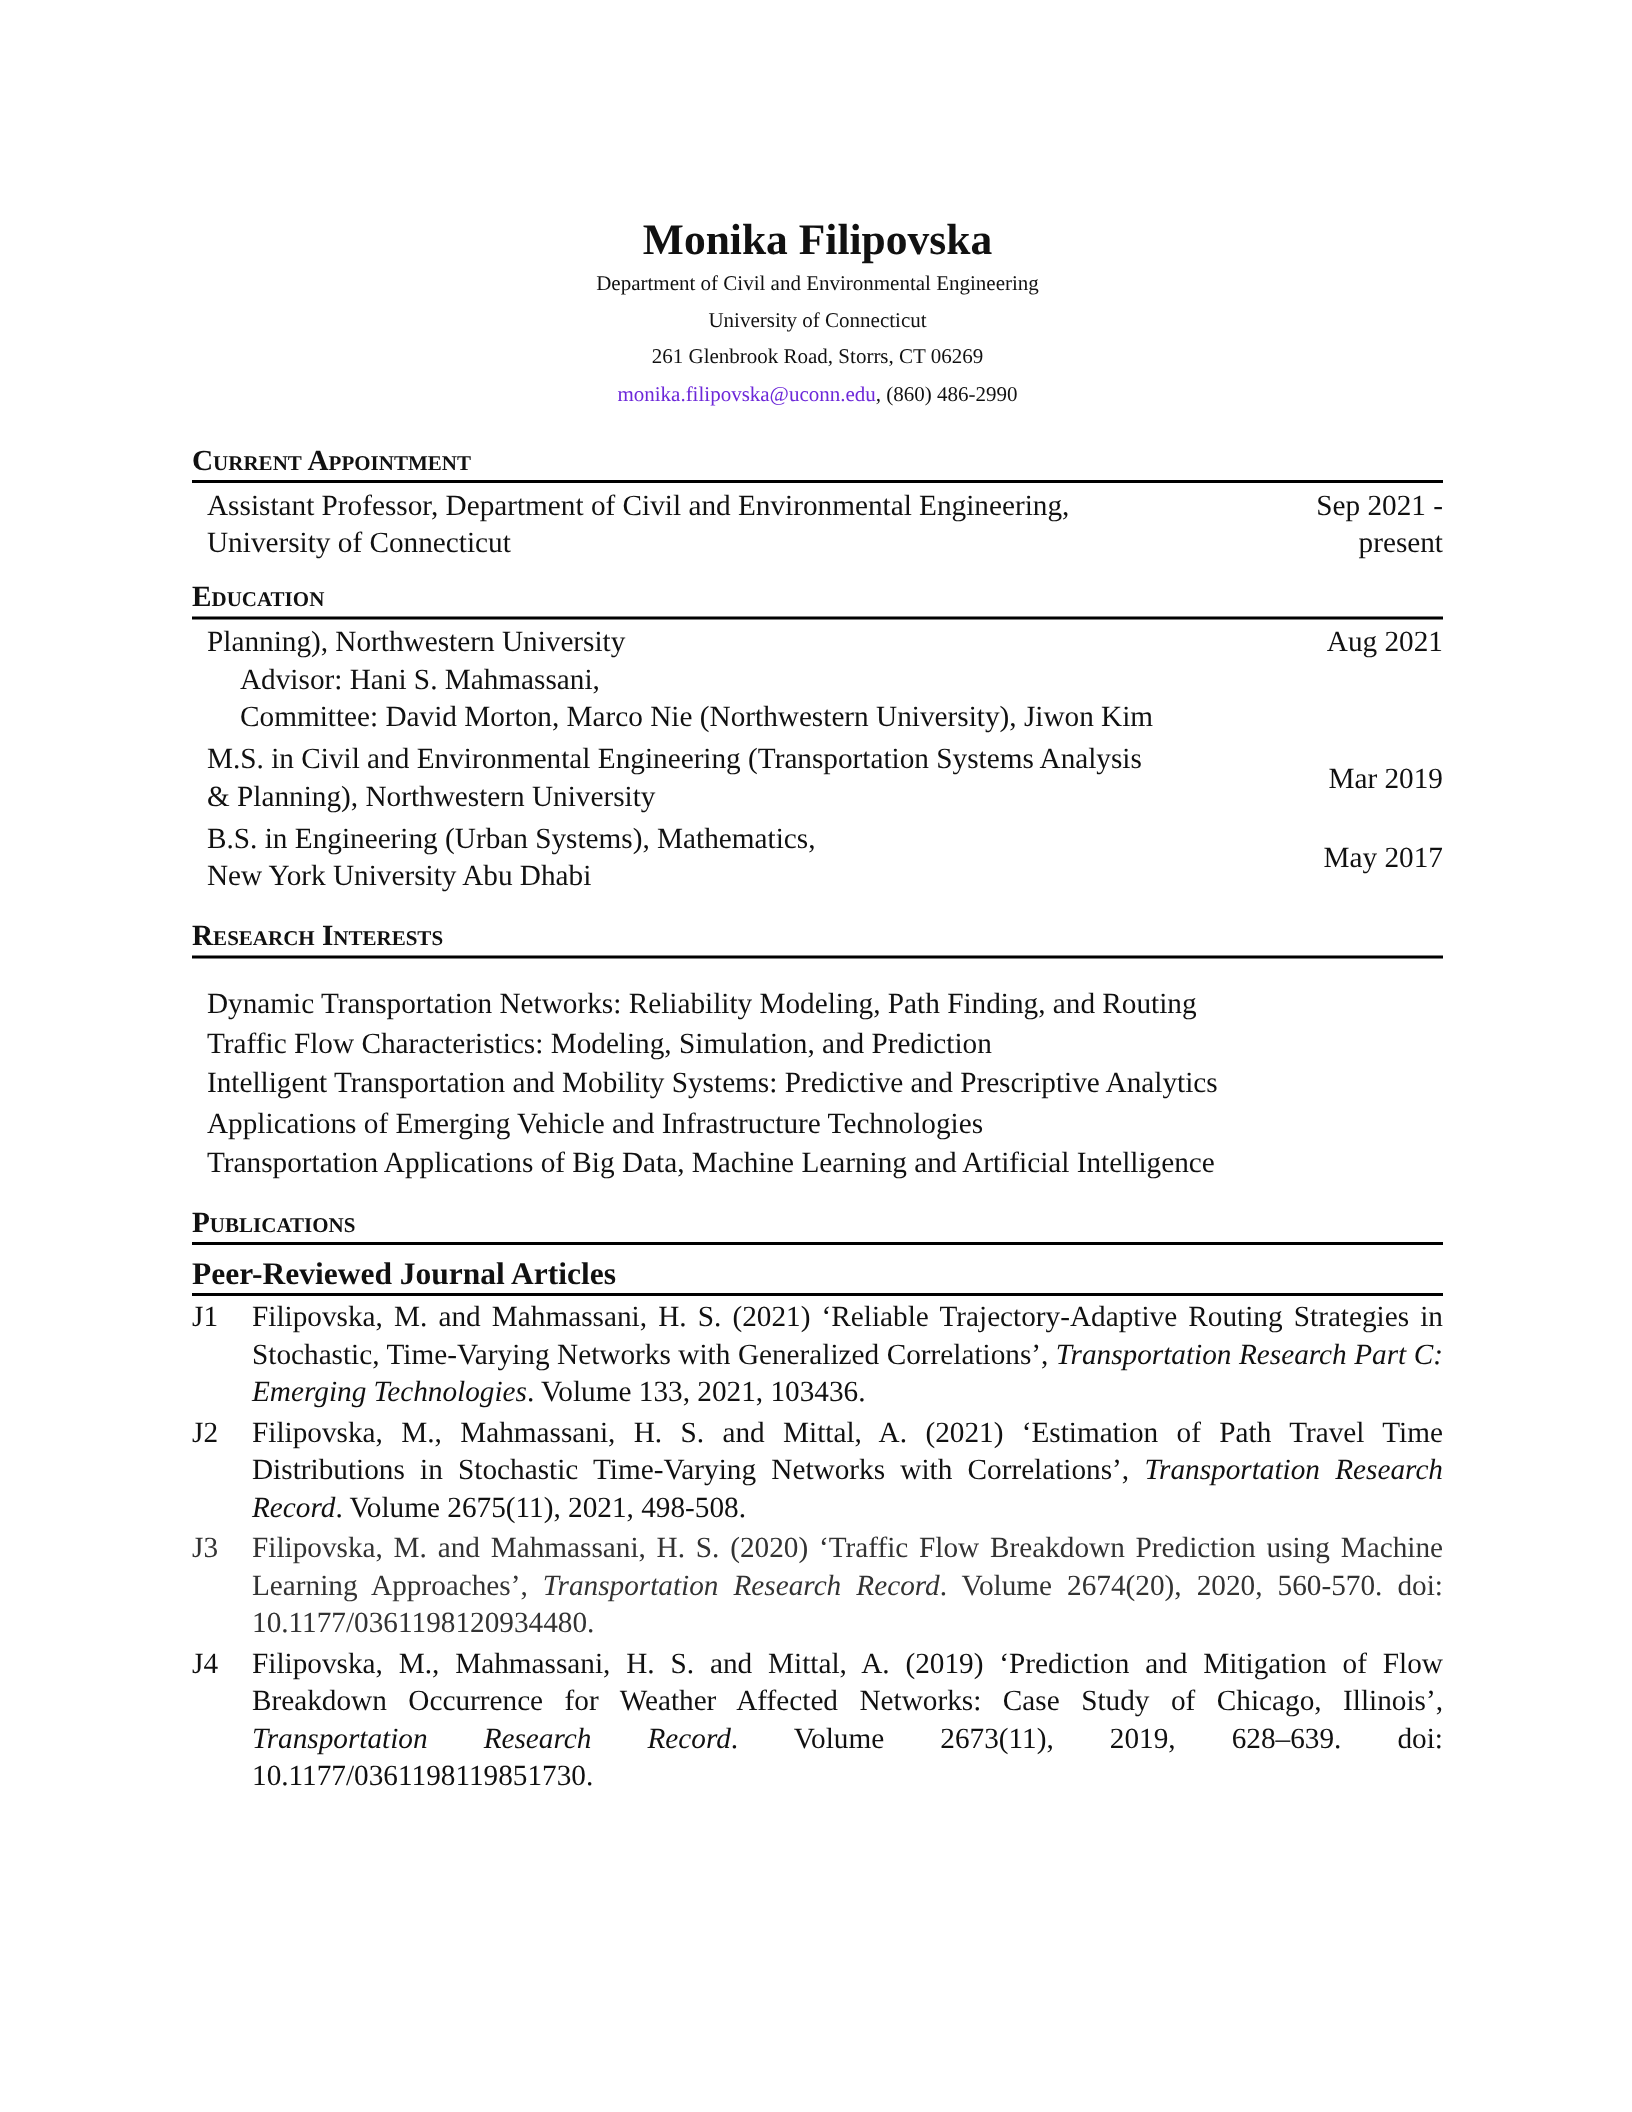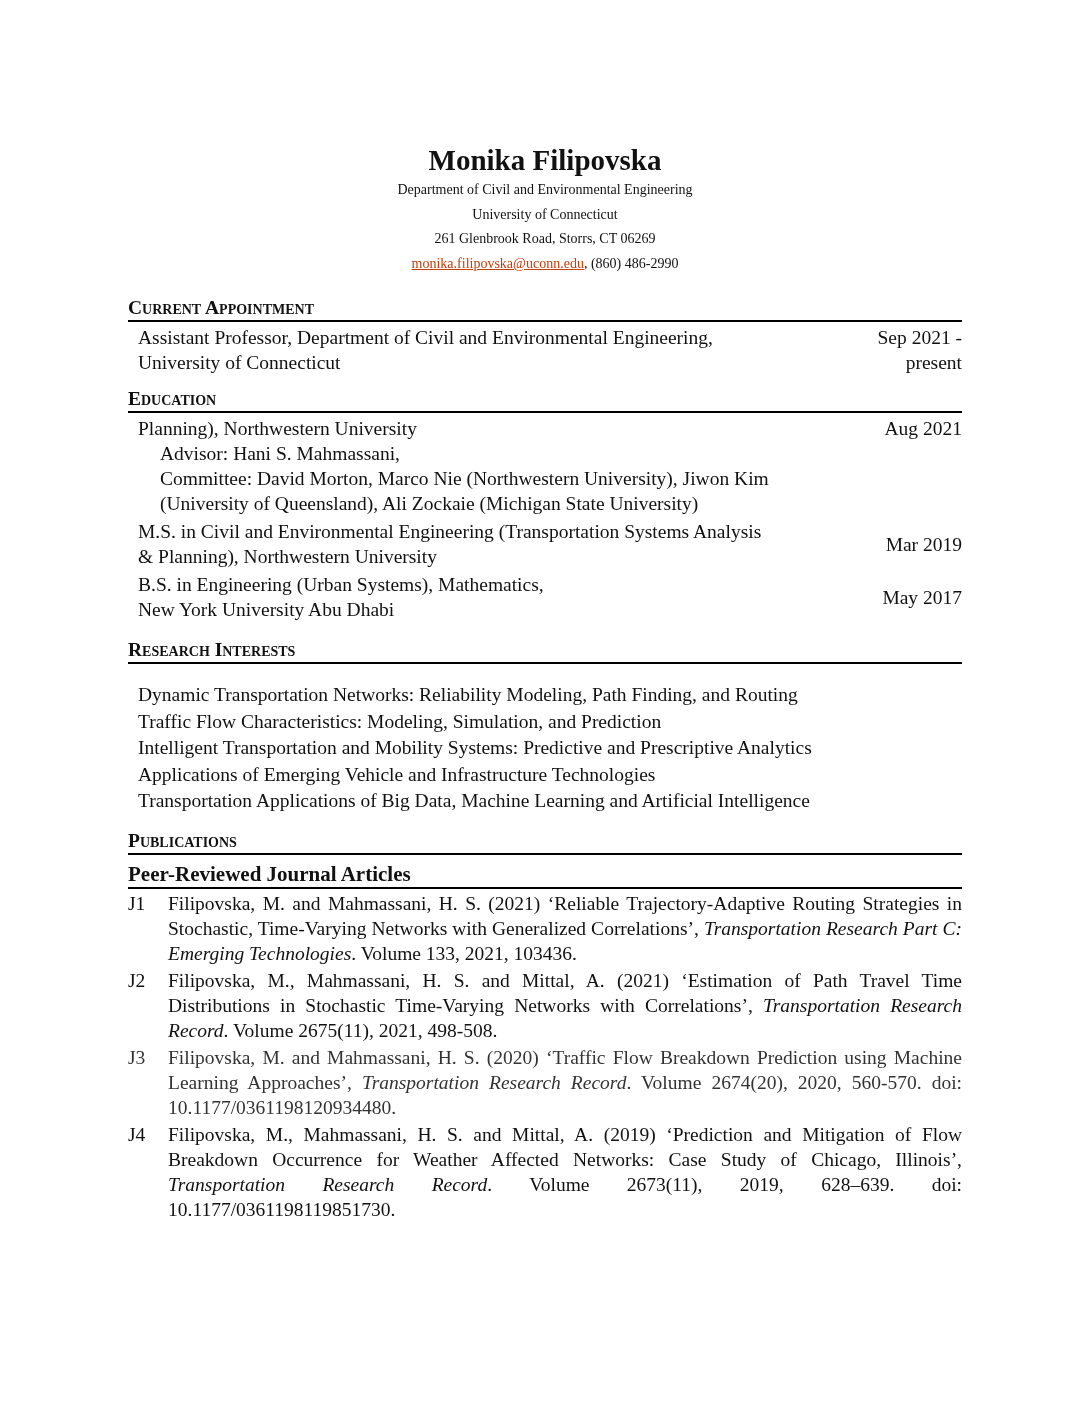--- a/index.html
+++ b/index.html
@@ -1,21 +1,21 @@
 <!DOCTYPE html>
 <html><head>
   <meta charset="utf-8">
   <style>
     html, body { margin: 0; padding: 0; background: #ffffff; }
     body { width: 1088px; height: 1408px; position: relative; font-family: "Liberation Serif", serif; color: #111; }
     .page { position: absolute; left: 128px; top: 140px; width: 834px; }
     .header { text-align: center; }
     .name { font-size: 29px; font-weight: bold; line-height: 36px; margin-top: 2px; }
     .hline { font-size: 14px; line-height: 24.5px; }
-    .email { color: #c2410c; text-decoration: underline; }
+    .email { color: #6d28d9; }
     .section-title { font-size: 19.5px; font-weight: bold; font-variant: small-caps; line-height: 24px; border-bottom: 2px solid #000; padding-bottom: 0; margin-top: 12px; }
     .section-title.first { margin-top: 20px; }
     .row { display: flex; justify-content: space-between; align-items: flex-start; font-size: 19.5px; line-height: 25px; padding-left: 10px; }
     .row .left { width: 715px; }
     .row .right { text-align: right; white-space: nowrap; }
     .row.vc { align-items: center; }
     .indent { padding-left: 22px; }
     .block { margin-top: 3px; }
     .interests { padding-left: 10px; font-size: 19.5px; line-height: 26.5px; margin-top: 18px; }
     .subsection-title { font-size: 21px; font-weight: bold; line-height: 26px; border-bottom: 2px solid #000; margin-top: 6px; }
@@ -50,21 +50,20 @@
       <div>present</div>
     </div>
   </div>
 
   <div class="section-title">Education</div>
   <div class="row block">
     <div class="left">
       <div>Planning), Northwestern University</div>
       <div class="indent">Advisor: Hani S. Mahmassani,</div>
       <div class="indent">Committee: David Morton, Marco Nie (Northwestern University), Jiwon Kim</div>
-      <div class="indent">(University of Queensland), Ali Zockaie (Michigan State University)</div>
     </div>
     <div class="right">Aug 2021</div>
   </div>
   <div class="row vc block">
     <div class="left">
       <div><span class="b">M.S.</span><span> in Civil and Environmental Engineering (Transportation Systems Analysis</span></div>
       <div>&amp; Planning), Northwestern University</div>
     </div>
     <div class="right">Mar 2019</div>
   </div>

